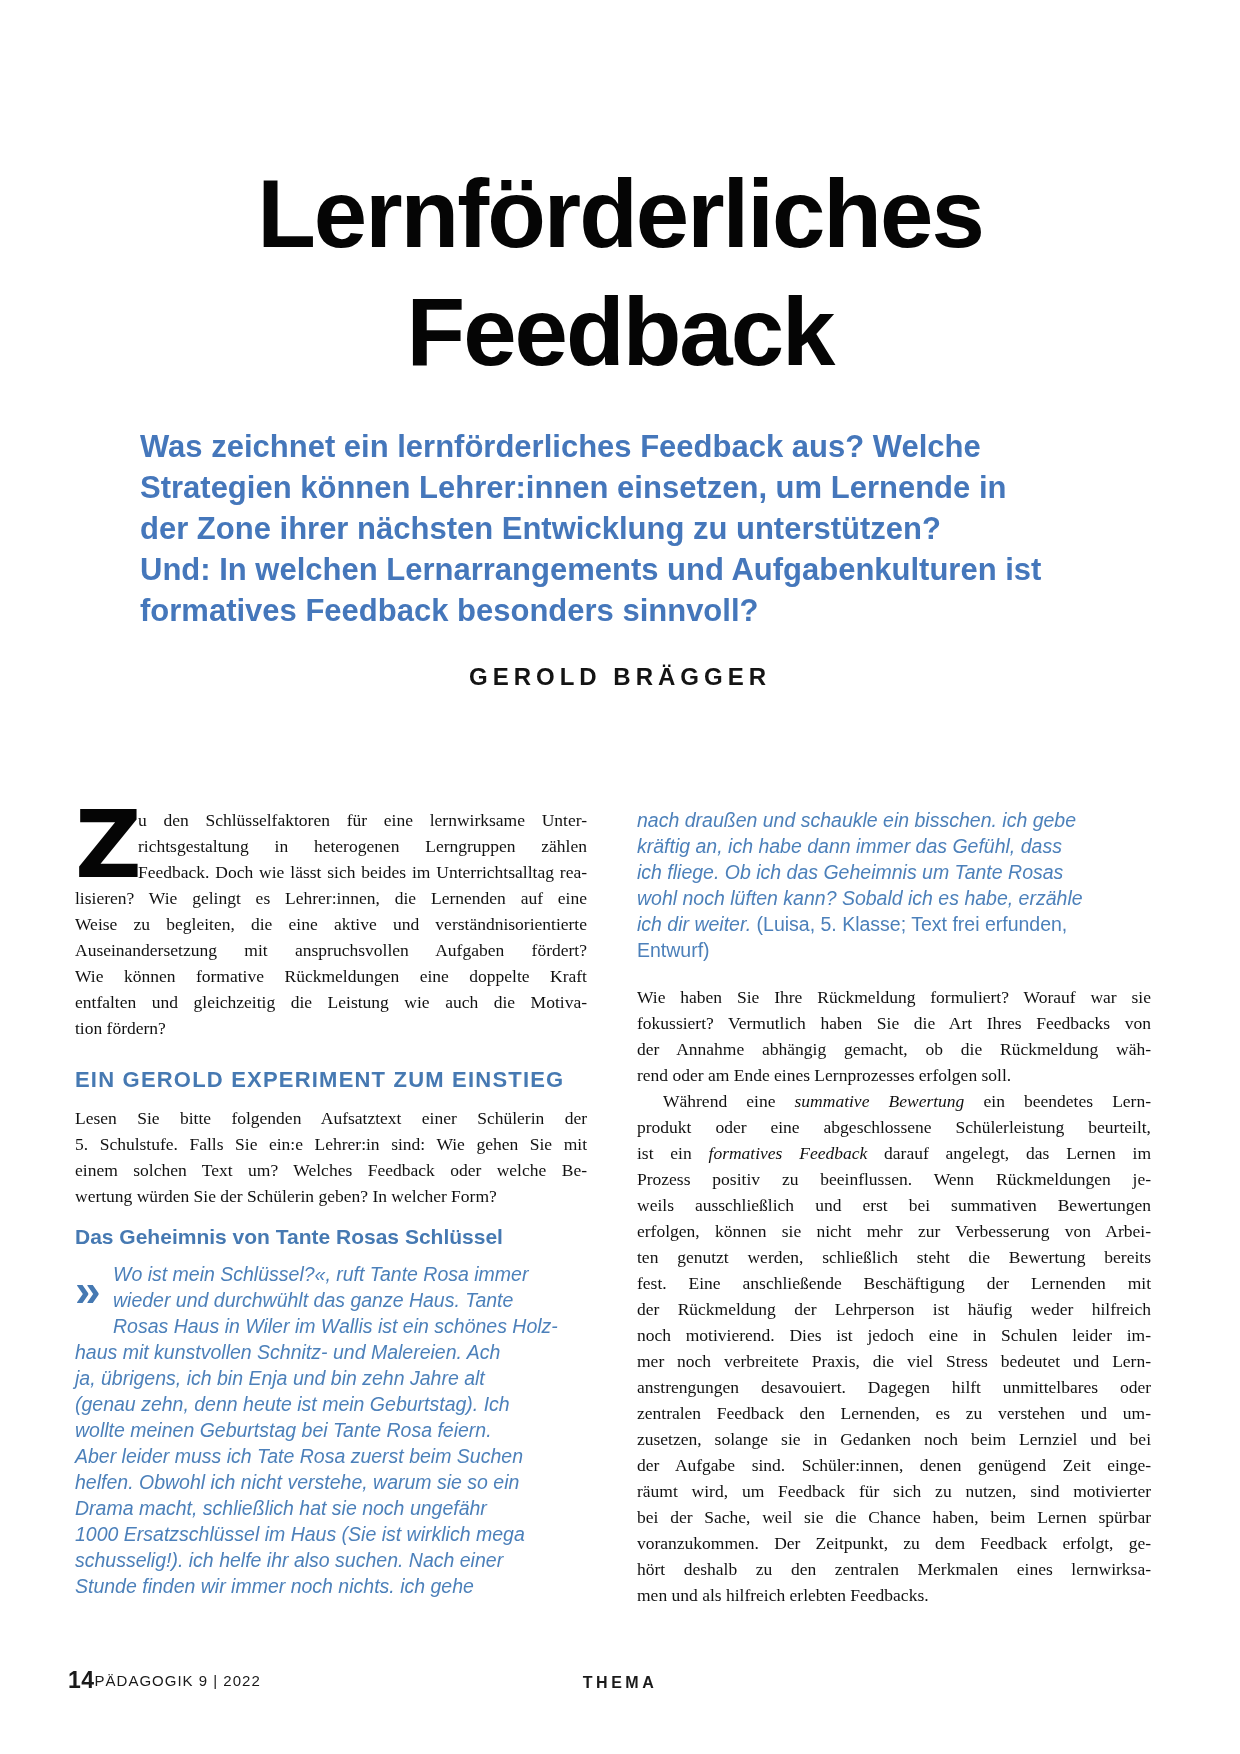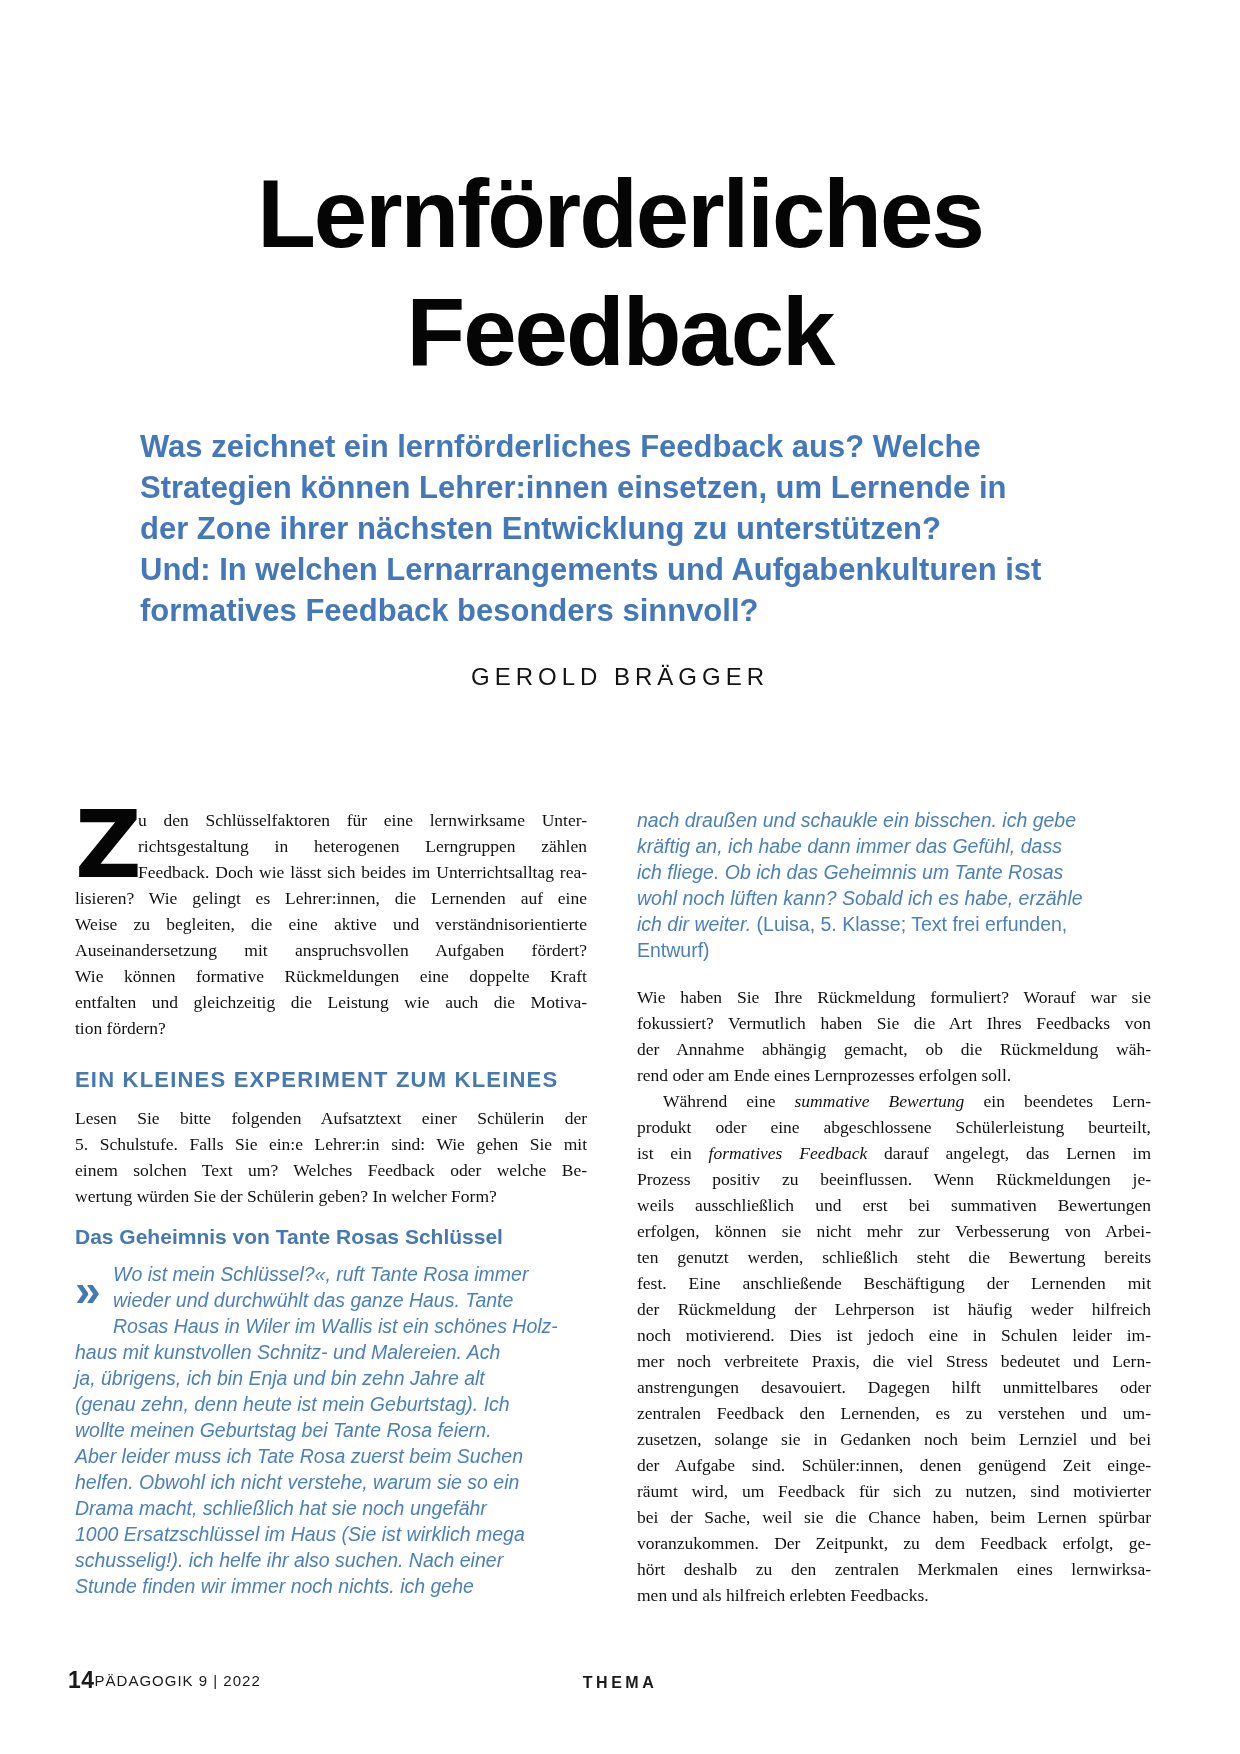--- a/index.html
+++ b/index.html
@@ -15,21 +15,21 @@
   }
   
   .subtitle {
     position:absolute; top:426px; left:140px; width:960px; text-align:left;
     font-family:"Liberation Sans", sans-serif; font-weight:bold;
     font-size:31px; line-height:41px; color:#4577bb;
   }
   
   .author {
     position:absolute; top:663px; left:0; width:1240px; text-align:center;
-    font-family:"Liberation Sans", sans-serif; font-weight:normal;
+    font-family:"Liberation Sans", sans-serif; font-weight:bold;
     font-size:24px; letter-spacing:5px; color:#141414;
   }
   
   .col { position:absolute; top:807px; font-size:17.5px; line-height:26px; }
   .col-left  { left:75px;  width:512px; }
   .col-right { left:637px; width:514px; }
 
   .jline { text-align:justify; text-align-last:justify; }
   .par .jline:last-child { text-align-last:left; }
   .indent { text-indent:26px; }
@@ -105,21 +105,21 @@
           <div class="jline">Feedback. Doch wie lässt sich beides im Unterrichtsalltag rea-</div>
           <div class="jline">lisieren? Wie gelingt es Lehrer:innen, die Lernenden auf eine</div>
           <div class="jline">Weise zu begleiten, die eine aktive und verständnisorientierte</div>
           <div class="jline">Auseinandersetzung mit anspruchsvollen Aufgaben fördert?</div>
           <div class="jline">Wie können formative Rückmeldungen eine doppelte Kraft</div>
           <div class="jline">entfalten und gleichzeitig die Leistung wie auch die Motiva-</div>
           <div class="jline">tion fördern?</div>
         </div>
     </div>
 
-    <div class="section-heading">EIN KLEINES EXPERIMENT ZUM KLEINES</div>
+    <div class="section-heading">EIN GEROLD EXPERIMENT ZUM EINSTIEG</div>
 
     <div class="par">
         <div class="jline">Lesen Sie bitte folgenden Aufsatztext einer Schülerin der</div>
         <div class="jline">5. Schulstufe. Falls Sie ein:e Lehrer:in sind: Wie gehen Sie mit</div>
         <div class="jline">einem solchen Text um? Welches Feedback oder welche Be-</div>
         <div class="jline">wertung würden Sie der Schülerin geben? In welcher Form?</div>
       </div>
 
     <div class="story-heading">Das Geheimnis von Tante Rosas Schlüssel</div>
 

